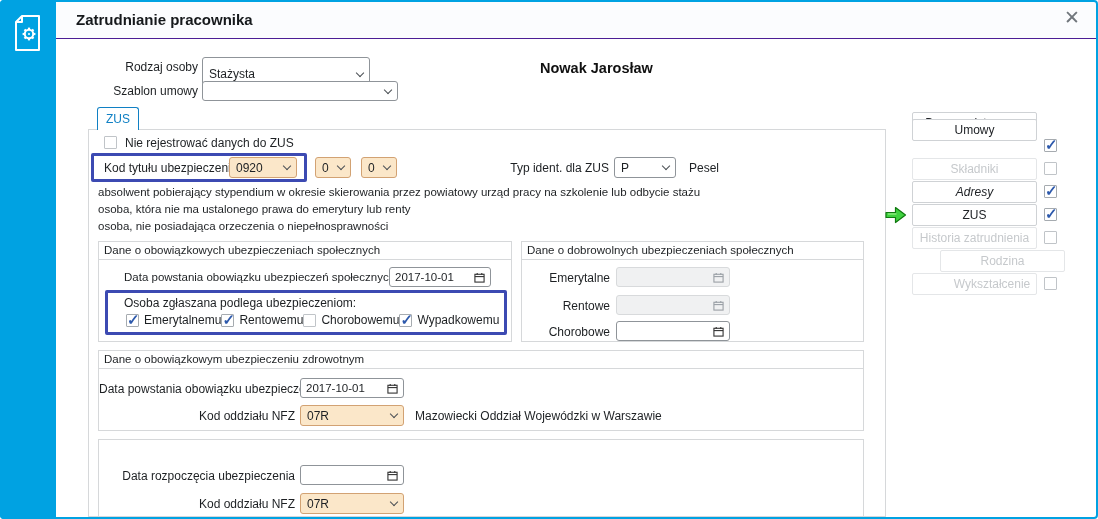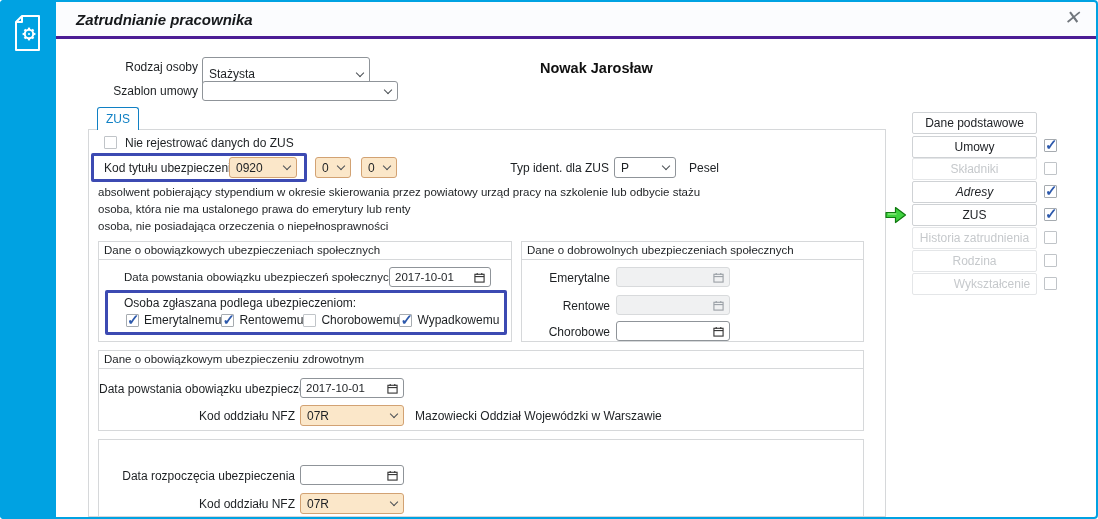--- a/index.html
+++ b/index.html
@@ -2,21 +2,21 @@
 <html><head>
 <meta charset="utf-8">
 <style>
   * { box-sizing: border-box; margin: 0; padding: 0; }
   html,body { background:#e9edf0; }
   body { font-family:"Liberation Sans", sans-serif; }
   .stage { position:relative; width:1098px; height:519px; background:#fff; overflow:hidden; }
   .frame-border { position:absolute; inset:0; border:2px solid #00a2e2; border-radius:4px; z-index:60; pointer-events:none; }
   .side { position:absolute; left:0; top:0; bottom:0; width:56px; background:#00a2e2; border-radius:4px 0 0 4px; z-index:1; }
   .side .appicon { position:absolute; left:12px; top:14px; }
-  .titlebar { position:absolute; left:56px; top:2px; right:2px; height:37px; background:#fbfcfe; border-bottom:3px solid #4c1d95; z-index:2;font-style:italic; }
+  .titlebar { position:absolute; left:56px; top:2px; right:2px; height:37px; background:#fbfcfe; border-bottom:1px solid #4c1d95; z-index:2; }
   .title { position:absolute; left:20px; top:9px; font-size:15px; font-weight:bold; color:#16191c; white-space:nowrap; }
   .close { position:absolute; right:16px; top:6px; font-size:19px; color:#70767c; cursor:pointer; line-height:1; }
 
   .lbl { position:absolute; font-size:12px; color:#1d2023; white-space:nowrap; }
   .lbl.r { text-align:right; }
   .small { font-size:11.5px; }
   .pname { position:absolute; left:540px; top:60px; font-size:14.5px; font-weight:bold; color:#111; white-space:nowrap; }
 
   .sel { position:absolute; display:flex; align-items:center; background:#fff; border:1px solid #8f9499; border-radius:3px; padding:0 6px; font-size:12px; color:#1d2023; cursor:pointer; }
   .sel .chev { margin-left:auto; width:6px; height:6px; border-right:1.6px solid #4a4f54; border-bottom:1.6px solid #4a4f54; transform:rotate(45deg); margin-top:-3px; flex:0 0 auto; }
@@ -224,26 +224,26 @@
       </div>
       <div class="lbl r" style="left:0px;top:57px;width:196px;">Kod oddziału NFZ</div>
       <div class="sel peach" style="left:201px;top:53px;width:104px;height:21px;">
         <span>07R</span>
           <span class="chev"></span>
       </div>
     </div>
   </div>
 
   <div class="nbtn" style="top:112px;">Dane podstawowe</div>
-  <div class="nbtn" style="top:136px;">Umowy</div>
+  <div class="nbtn" style="top:119px;">Umowy</div>
   <div class="nbtn disabled" style="top:158px;">Składniki</div>
   <div class="nbtn" style="top:181px;font-style:italic;">Adresy</div>
   <div class="nbtn" style="top:204px;">ZUS</div>
   <div class="nbtn disabled" style="top:227px;">Historia zatrudnienia</div>
-  <div class="nbtn disabled" style="top:250px;">Rodzina</div>
+  <div class="nbtn disabled" style="top:250px;margin-left:28px;">Rodzina</div>
   <div class="nbtn disabled" style="top:273px;padding-left:35px;">Wykształcenie</div>
 
   <span class="cb abs checked" style="left:1044px;top:139px;"></span>
   <span class="cb abs" style="left:1044px;top:162px;"></span>
   <span class="cb abs checked" style="left:1044px;top:185px;"></span>
   <span class="cb abs checked" style="left:1044px;top:208px;"></span>
   <span class="cb abs" style="left:1044px;top:231px;"></span>
   <span class="cb abs" style="left:1044px;top:254px;"></span>
   <span class="cb abs" style="left:1044px;top:277px;"></span>
 

